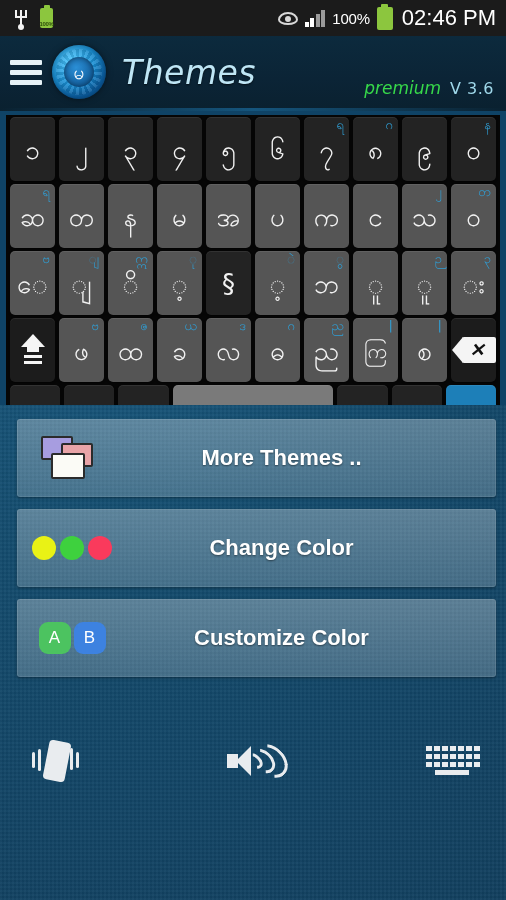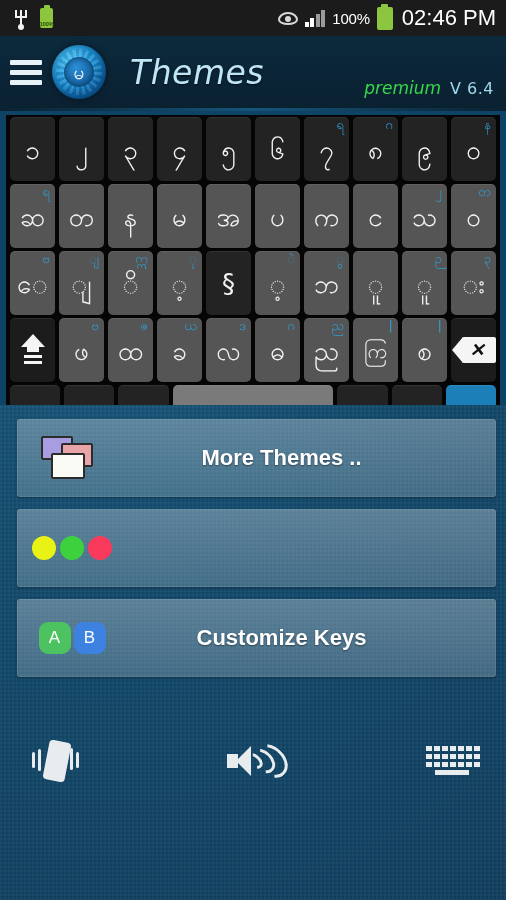--- a/index.html
+++ b/index.html
@@ -83,21 +83,21 @@
     background:repeating-conic-gradient(from 0deg, rgba(255,255,255,0.10) 0deg 9deg, rgba(0,0,0,0.10) 9deg 18deg);
   }
   .logo-inner {
     position:relative; z-index:2; width:30px; height:30px; border-radius:50%;
     background:radial-gradient(circle at 40% 35%, #2b8fd6, #0a4f8c);
     display:flex; align-items:center; justify-content:center;
     box-shadow:inset 0 0 6px rgba(0,0,0,0.5);
   }
   .logo-glyph { color:#ffffff; font-size:19px; line-height:1; font-family:"DejaVu Sans", sans-serif; }
   .title {
-    margin-left:24px; font-size:33px; color:#bfe6f5; font-style:italic;
+    margin-left:16px; font-size:33px; color:#bfe6f5; font-style:italic;
     font-family:"DejaVu Sans", sans-serif; font-weight:300; letter-spacing:0.5px;
     text-shadow:0 1px 2px rgba(0,0,0,0.6);
   }
   .ver-wrap { position:absolute; right:12px; bottom:10px; display:flex; align-items:baseline; gap:9px; }
   .premium { color:#37d94a; font-style:italic; font-size:17px; font-family:"DejaVu Sans", sans-serif; }
   .vnum { color:#9fd8ea; font-size:16px; letter-spacing:0.5px; font-family:"DejaVu Sans", sans-serif; }
   .hdr-rule { height:3px; background:linear-gradient(90deg,#0a2130,#15557d,#0a2130); }
 
   
   .kb-wrap {
@@ -263,21 +263,21 @@
         <span></span>
     </div>
     <div class="logo">
       <div class="logo-inner">
         <span class="logo-glyph">မ</span>
       </div>
     </div>
     <div class="title">Themes</div>
     <div class="ver-wrap">
       <span class="premium">premium</span>
-      <span class="vnum">V 6.4</span>
+      <span class="vnum">V 3.6</span>
     </div>
   </div>
   <div class="hdr-rule"></div>
 
   <div class="kb-wrap">
     <div class="kb" id="kb">
         <div class="kb-row">
           <div class="key dark">
             <span class="main">၁</span>
           </div>
@@ -462,30 +462,31 @@
     </div>
 
     <div class="opt">
       <div class="opt-ico">
         <div class="dots" id="dots">
             <i style="background: rgb(233, 242, 21);"></i>
             <i style="background: rgb(62, 209, 62);"></i>
             <i style="background: rgb(250, 58, 92);"></i>
           </div>
       </div>
+      <div class="opt-label">Change Color</div>
     </div>
 
     <div class="opt">
       <div class="opt-ico">
         <div class="ab">
           <b id="keyA" style="background: rgb(76, 195, 96);">A</b>
           <b id="keyB" style="background: rgb(61, 130, 224);">B</b>
         </div>
       </div>
-      <div class="opt-label">Customize Keys</div>
+      <div class="opt-label">Customize Color</div>
     </div>
 
   </div>
 
   <div class="bottombar">
     <div class="bb-item left">
       <div class="vib">
         <span class="wave w1"></span>
           <span class="wave w2"></span>
         <span class="phone"></span>

